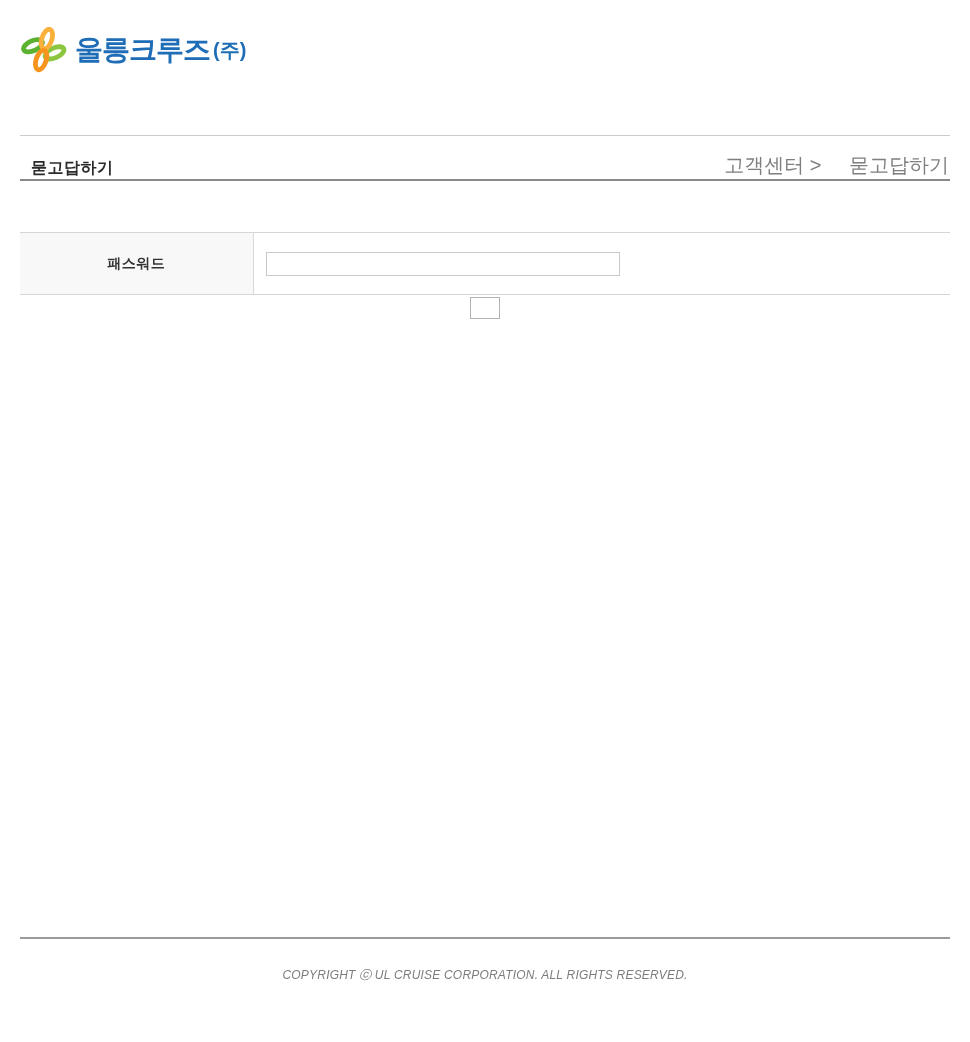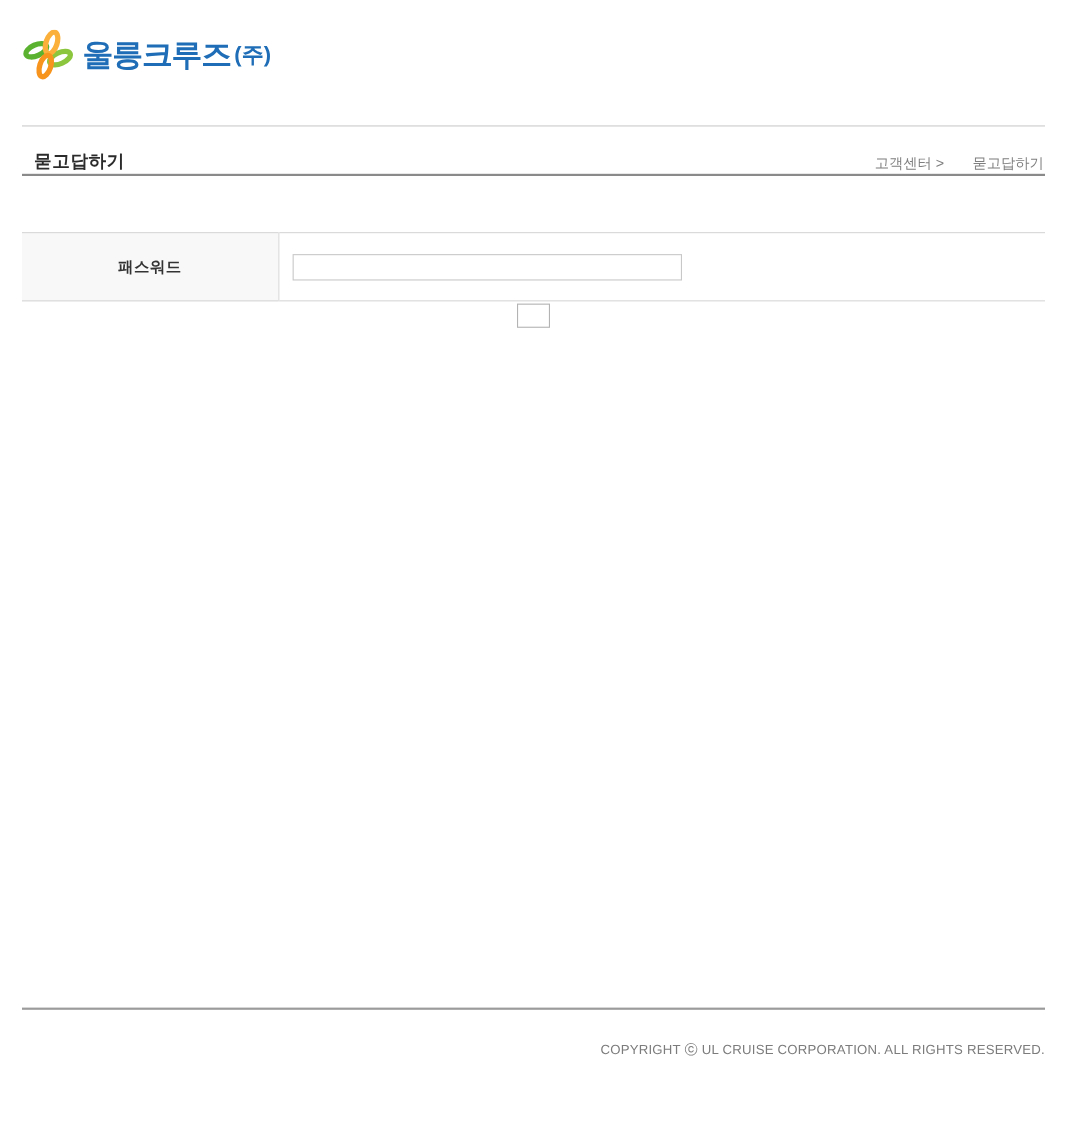--- a/index.html
+++ b/index.html
@@ -9,21 +9,21 @@
     height: 1042px;
     margin: 0 auto;
     font-family: "Liberation Sans", "DejaVu Sans", sans-serif;
     color: #333;
   }
   .page { display: flex; flex-direction: column; height: 1042px; }
   .inner { margin: 0 20px; }
 
   
   .header-inner {
-    height: 115px;
+    height: 136px;
     border-bottom: 1px solid #cbcbcb;
     position: relative;
     text-align: center;
   }
   .logo {
     position: absolute;
     left: 1px;
     top: 27px;
     display: flex;
     align-items: center;
@@ -56,21 +56,21 @@
     justify-content: space-between;
   }
   .page-title {
     font-size: 16px;
     font-weight: bold;
     color: #2b2b2b;
     padding-left: 11px;
     letter-spacing: 0.5px;
   }
   .breadcrumb {
-    font-size: 13px;
+    font-size: 20px;
     color: #7f7f7f;
     padding-right: 1px;
   }
   .breadcrumb .crumb-parent { cursor: pointer; }
   .breadcrumb .crumb-current { margin-left: 22px; }
 
   
   main { height: 756px; border-radius: 11px; }
   main .inner { padding-top: 51px; }
   .pw-table {
@@ -110,22 +110,23 @@
     width: 30px;
     height: 22px;
     background: #ffffff;
     border: 1px solid #b3b3b3;
     cursor: pointer;
   }
 
   
   .footer-inner {
     border-top: 2px solid #9b9b9b;
-    text-align: right;
+    text-align: center;
     padding-top: 28px;
+    font-style: italic;
   }
   .copyright {
     font-size: 12px;
     color: #7c7c7c;
     letter-spacing: 0.2px;
   }
 </style>
 </head>
 <body>
 

